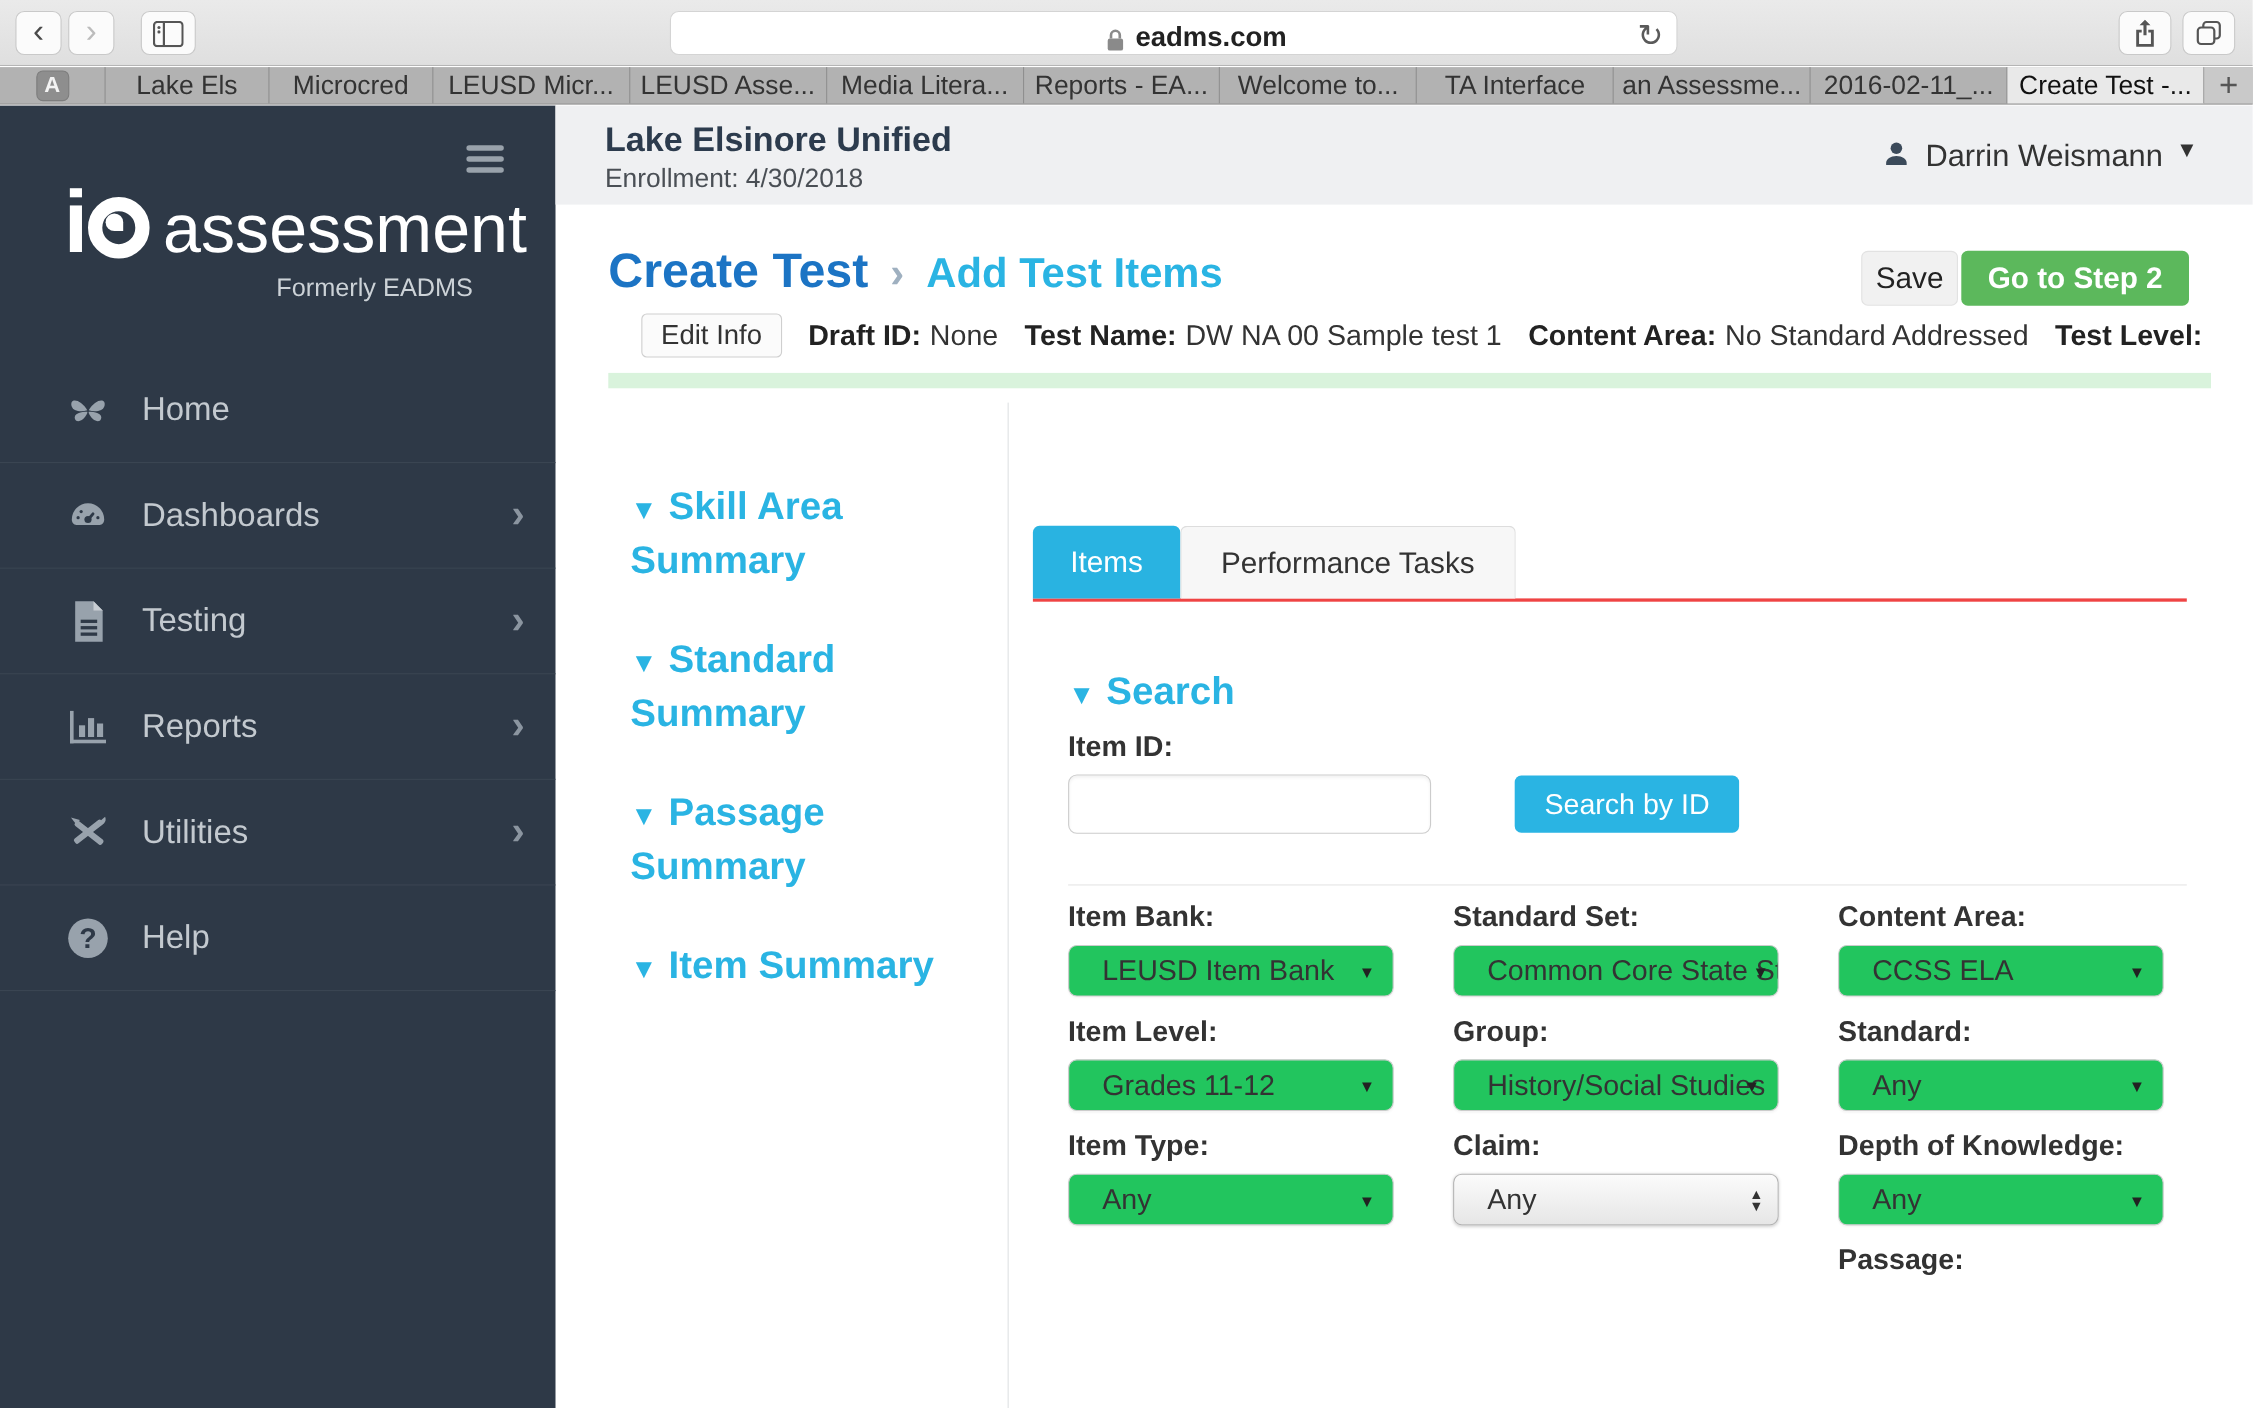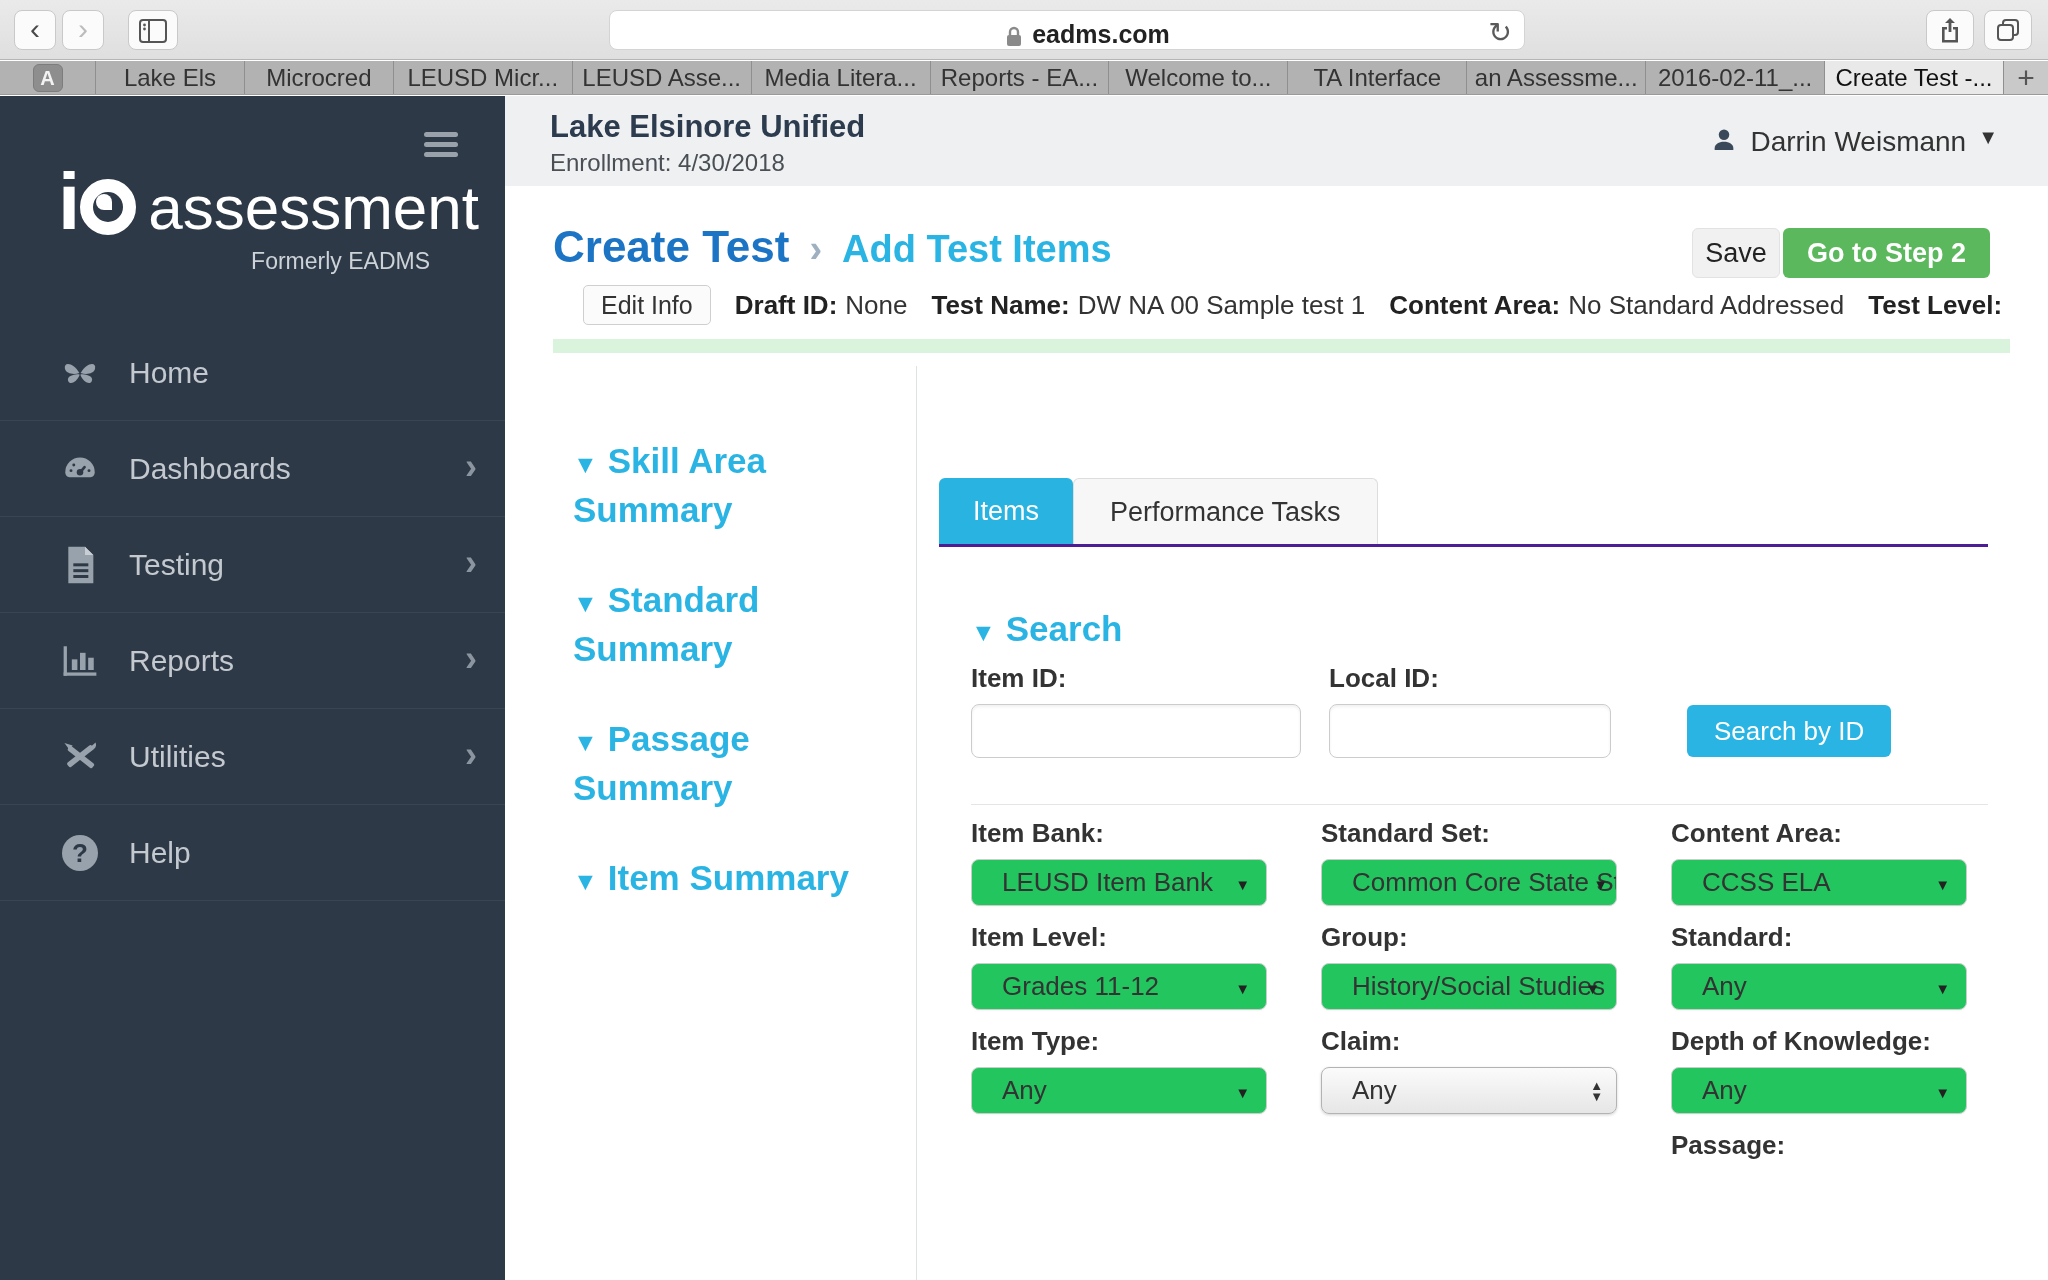--- a/index.html
+++ b/index.html
@@ -82,21 +82,21 @@
               font-size:25px; color:#333; }
   .inforow b { color:#222; margin-right:8px; }
   .greenbar { margin-top:14px; width:1457px; height:14px; background:#d9f3dc; }
 
   .content { flex:1; display:flex; min-height:0; }
   .leftpanel { flex:0 0 412px; border-right:1px solid #dfe1e3; padding:72px 0 0 68px; }
   .sum { width:276px; color:#2ab4e3; font-size:35px; font-weight:700; line-height:46px; margin-bottom:44px; cursor:pointer; }
   .scaret { font-size:25px; margin-right:10px; }
 
   .rightpanel { flex:1; padding:0 60px 0 22px; min-width:0; }
-  .apptabs { margin-top:112px; display:flex; align-items:flex-end; border-bottom:3px solid #4c1d95; }
+  .apptabs { margin-top:112px; display:flex; align-items:flex-end; border-bottom:3px solid #ef4444; }
   .atab { height:66px; line-height:66px; font-size:27px; padding:0 34px; border-radius:6px 6px 0 0; cursor:pointer; }
   .atab.on { background:#29b3e1; color:#fff; }
   .atab.off { background:#f7f7f7; border:1px solid #ddd; border-bottom:none; color:#333; padding:0 36px; }
 
   .sechead { margin:62px 0 0 32px; font-size:35px; font-weight:700; color:#2ab4e3; cursor:pointer; }
   .sechead.filters { margin-top:86px; }
   .searchrow { margin:14px 0 0 32px; display:flex; align-items:flex-end; }
   .sfield { margin-right:28px; }
   .slabel, .flabel { font-size:26px; font-weight:700; color:#333; margin-bottom:10px; }
   .tinput { display:block; height:54px; border:1px solid #ccc; border-radius:8px; background:#fff;
@@ -333,24 +333,20 @@
           <div class="atab on">Items</div>
           <div class="atab off">Performance Tasks</div>
         </div>
 
         <div class="sechead"><span class="scaret">▼</span><span>Search</span></div>
         <div class="searchrow">
           <div class="sfield">
             <div class="slabel">Item ID:</div>
             <input class="tinput w1" value="" style="">
           </div>
-          <div class="sfield">
-            <div class="slabel">Local ID:</div>
-            <input class="tinput w2" value="" style="">
-          </div>
           <button class="btn btn-search">Search by ID</button>
         </div>
 
         <div class="hdiv"></div>
 
         <div class="fgrid">
           <div class="ffield">
             <div class="flabel">Item Bank:</div>
             <div class="fsel"><span>LEUSD Item Bank</span><span class="vcaret">▼</span></div>
           </div>

